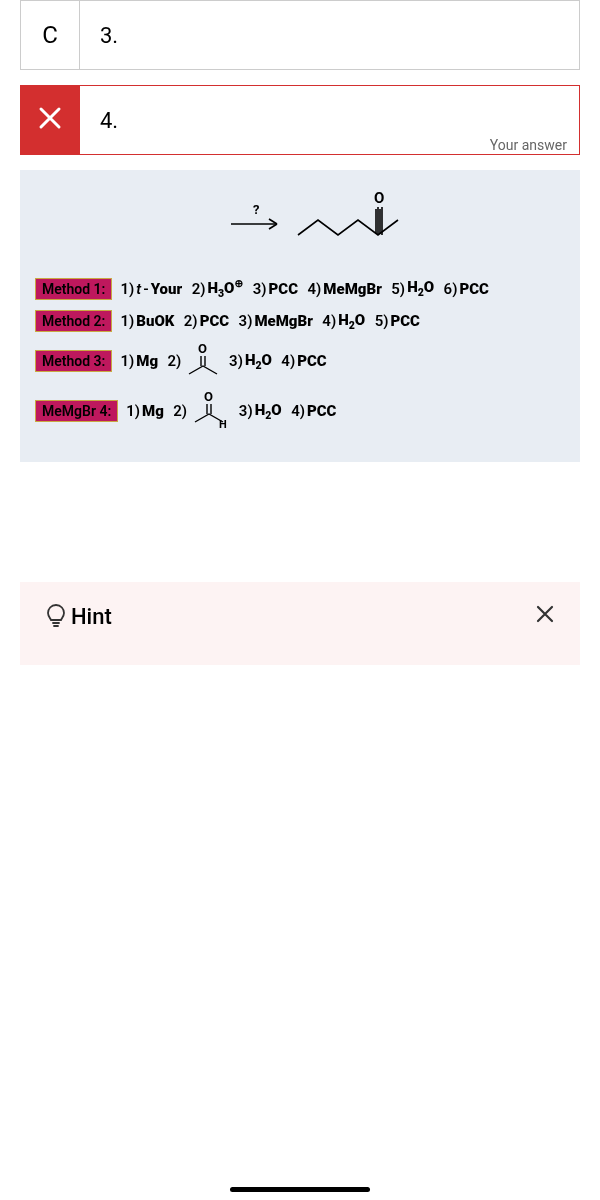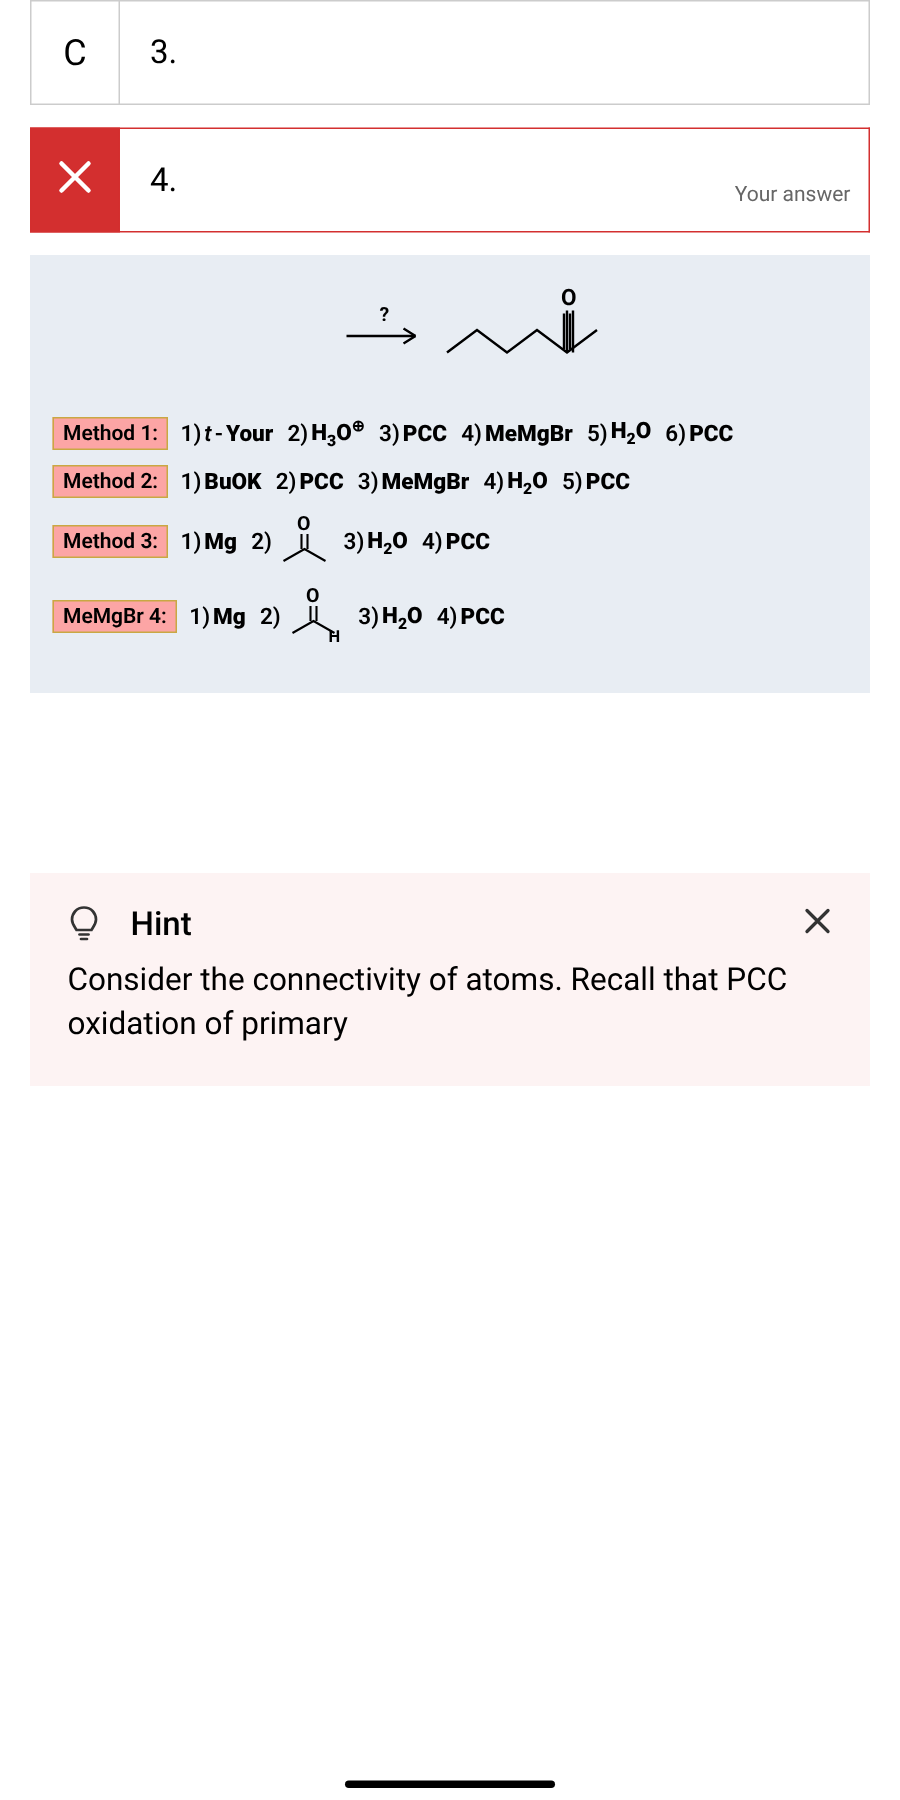--- a/index.html
+++ b/index.html
@@ -40,21 +40,21 @@
       background: #d32f2f;
       color: #fff;
       border-color: #d32f2f;
     }
     .option-row.wrong .option-content {
       border-color: #d32f2f;
     }
     .your-answer {
       position: absolute;
       right: 12px;
-      bottom: 16px;
+      bottom: 1px;
       font-size: 14px;
       color: #666;
     }
     .wrong-icon {
       font-size: 28px;
       font-weight: bold;
       line-height: 1;
     }
     .solution-image {
       background: #e8edf3;
@@ -71,21 +71,21 @@
     }
     .method-row {
       display: flex;
       align-items: center;
       gap: 8px;
       margin-bottom: 10px;
       font-size: 15px;
       font-weight: 600;
     }
     .method-label {
-      background: #fca5a5;
+      background: #be185d;
       padding: 2px 6px;
       border: 1px solid #c9a843;
       font-size: 14px;
       white-space: nowrap;
     }
     .method-text { display: flex; align-items: center; flex-wrap: wrap; gap: 2px; }
     .sub { font-size: 0.7em; vertical-align: sub; }
     .sup { font-size: 0.7em; vertical-align: super; }
     .mol-svg { display: inline-block; vertical-align: middle; }
     .hint-box {
@@ -95,21 +95,21 @@
     }
     .hint-header {
       display: flex;
       align-items: center;
       justify-content: space-between;
       margin-bottom: 10px;
     }
     .hint-title {
       display: flex;
       align-items: center;
-      gap: 20px;
+      gap: 4px;
       font-size: 22px;
       font-weight: 500;
     }
     .hint-close {
       font-size: 24px;
       font-weight: 300;
       cursor: pointer;
     }
     .hint-body {
       font-size: 21px;
@@ -238,16 +238,15 @@
         </svg>
       </span>
       <span>Hint</span>
     </div>
     <span class="hint-close">
       <svg width="20" height="20" viewBox="0 0 20 20">
           <path d="M3 3 L17 17 M17 3 L3 17" stroke="#333" stroke-width="2.2" stroke-linecap="round"></path>
         </svg>
     </span>
   </div>
-  <div class="hint-body">Consider the connectivity of atoms. Recall that PCC oxidation of primary</div>
 </div>
 
 <div class="home-indicator"></div>
 
 </body></html>

